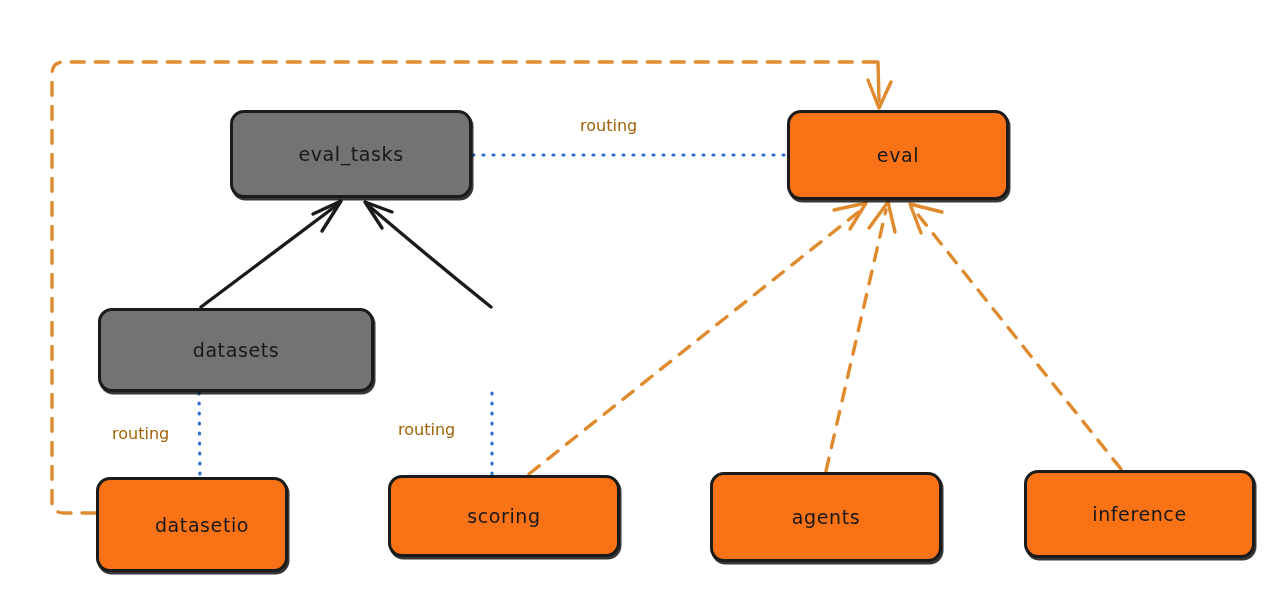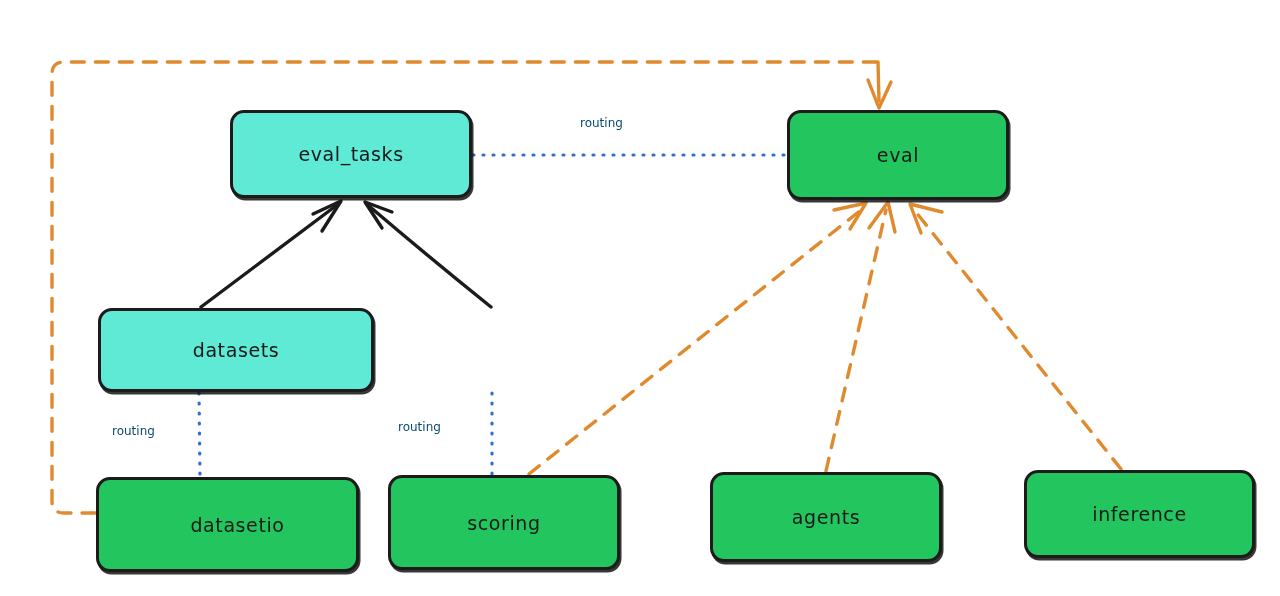--- a/index.html
+++ b/index.html
@@ -38,28 +38,28 @@
     box-shadow: 1.5px 2.5px 0 0 rgba(20,20,20,0.85);
   }
   .node .node-label {
     font-family: "DejaVu Sans", sans-serif;
     font-size: 19px;
     letter-spacing: 0.6px;
     color: #17181a;
     white-space: nowrap;
     user-select: none;
   }
-  .node.blue  { background: #5eead4; }
-  .node.green { background: #22c55e; }
+  .node.blue  { background: #737373; }
+  .node.green { background: #f97316; }
 
   .edge-label {
     position: absolute;
     font-family: "DejaVu Sans", sans-serif;
-    font-size: 12px;
-    color: #0c4a6e;
+    font-size: 16px;
+    color: #a16207;
     white-space: nowrap;
     user-select: none;
   }
 </style>
 </head>
 <body>
 
 <div id="canvas">
 
   <svg id="edges" viewBox="0 0 1280 596" xmlns="http://www.w3.org/2000/svg">
@@ -96,25 +96,25 @@
 
   <div class="node green" style="left:787px; top:110px; width:222px; height:90px;">
     <span class="node-label">eval</span>
   </div>
 
   <div class="node blue" style="left:98px; top:308px; width:276px; height:84px;">
     <span class="node-label">datasets</span>
   </div>
 
 
-  <div class="node green" style="left:96px; top:477px; width:263px; height:95px;padding-left:20px;">
+  <div class="node green" style="left:96px; top:477px; width:192px; height:95px;padding-left:20px;">
     <span class="node-label">datasetio</span>
   </div>
 
-  <div class="node green" style="left:388px; top:475px; width:232px; height:95px;">
+  <div class="node green" style="left:388px; top:475px; width:232px; height:82px;">
     <span class="node-label">scoring</span>
   </div>
 
   <div class="node green" style="left:710px; top:472px; width:232px; height:90px;">
     <span class="node-label">agents</span>
   </div>
 
   <div class="node green" style="left:1024px; top:470px; width:231px; height:88px;justify-content:center;">
     <span class="node-label">inference</span>
   </div>

